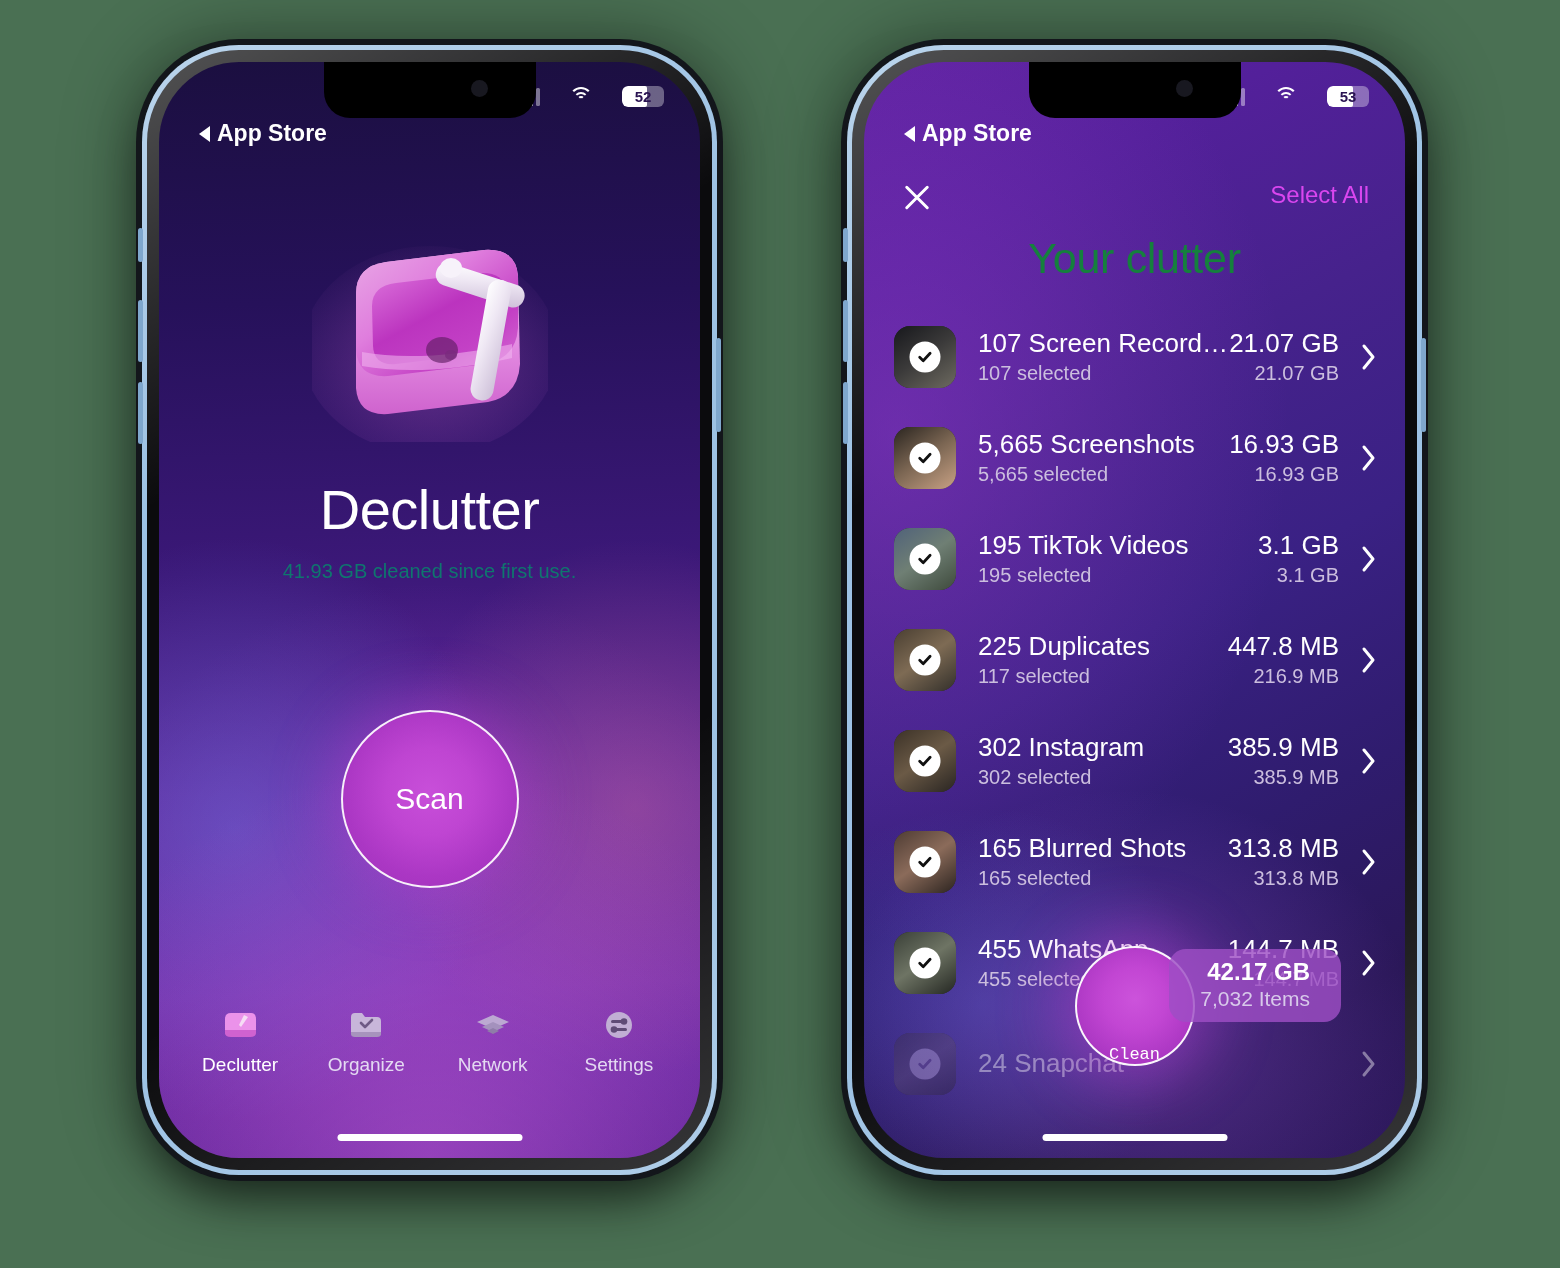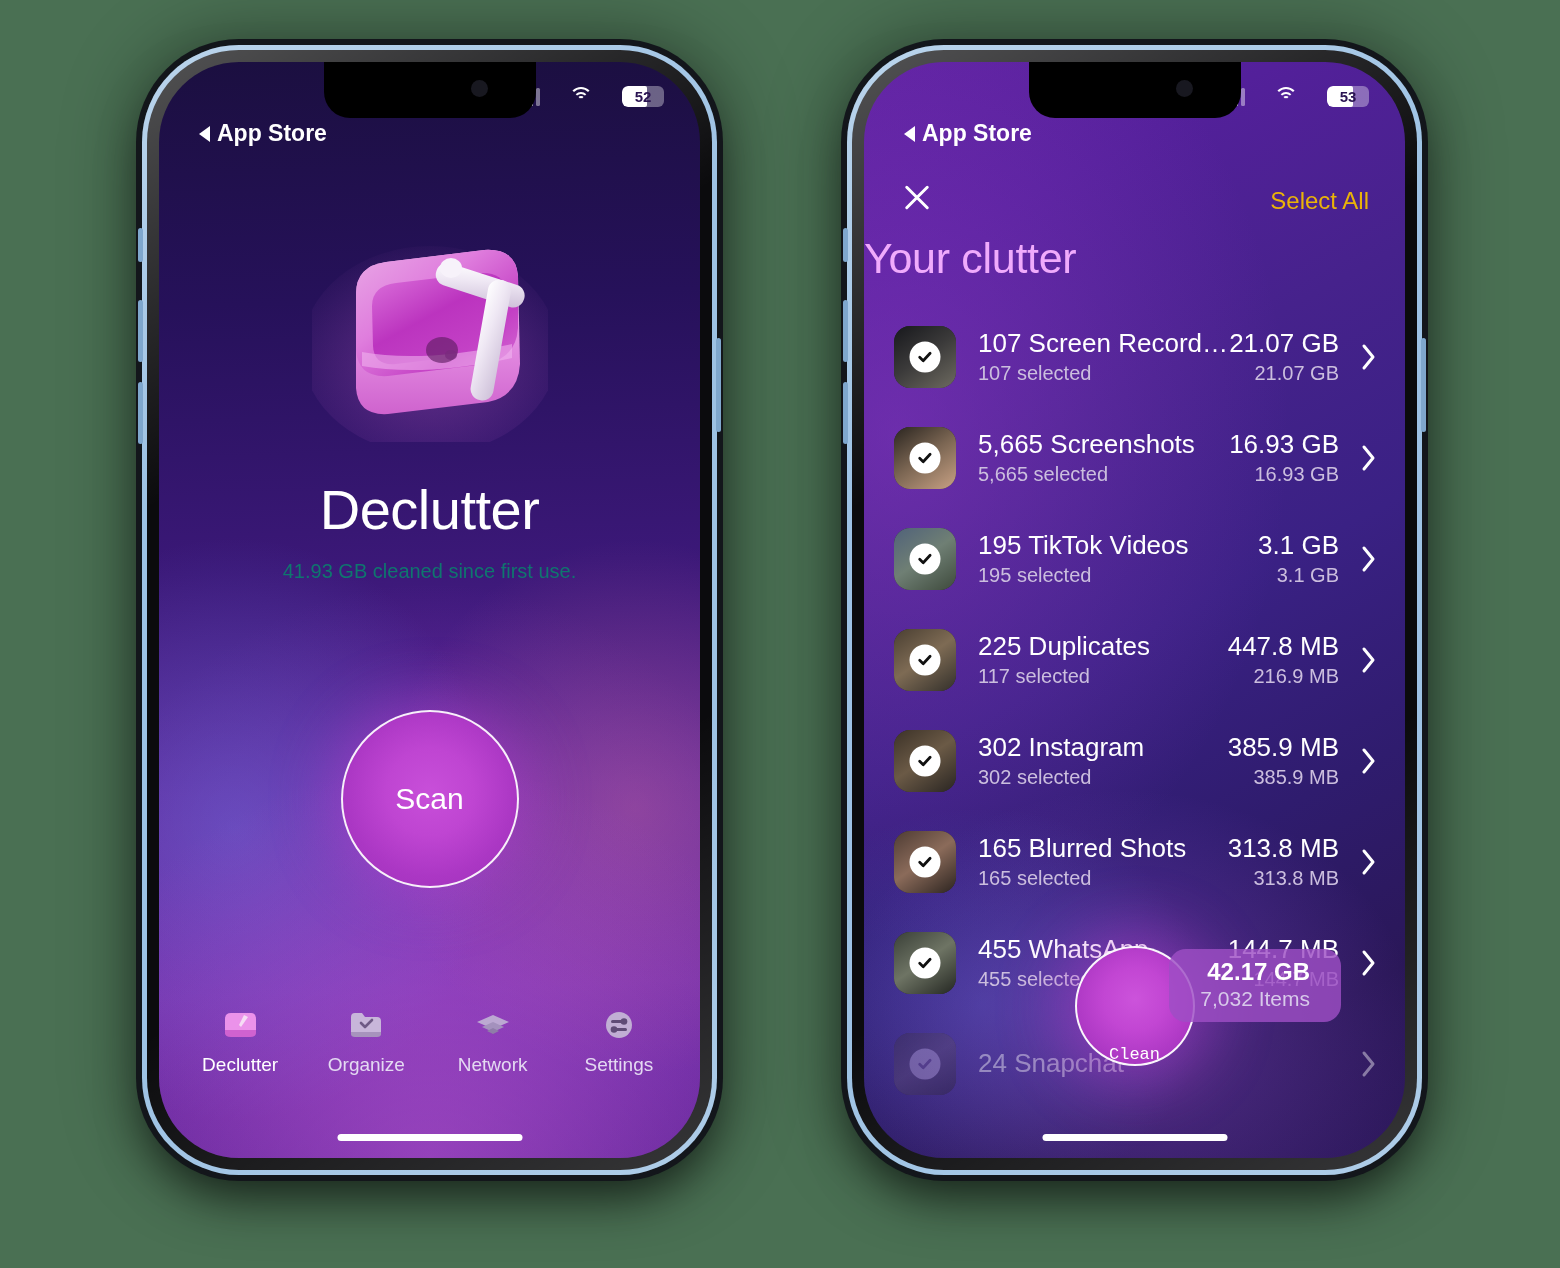--- a/index.html
+++ b/index.html
@@ -147,25 +147,25 @@
   .close-x{
     position:absolute; left:36px; top:6px; width:34px; height:34px; cursor:pointer;
   }
   .close-x::before,.close-x::after{
     content:""; position:absolute; left:1px; top:16px; width:32px; height:3px;
     background:#fff; border-radius:2px;
   }
   .close-x::before{ transform:rotate(45deg); }
   .close-x::after{ transform:rotate(-45deg); }
   .select-all{
-    position:absolute; right:36px; top:13px; color:#eab308; font-size:24px; font-weight:400;
+    position:absolute; right:36px; top:7px; color:#d946ef; font-size:24px; font-weight:400;
   }
   .page-title{
-    position:absolute; top:172px; left:0; right:0; 
-    color:#f0abfc; font-size:43px; font-weight:400; letter-spacing:-.3px;
+    position:absolute; top:172px; left:0; right:0; text-align:center;
+    color:#15803d; font-size:43px; font-weight:400; letter-spacing:-.3px;
   }
   .list{ position:absolute; top:244px; left:0; right:0; bottom:0; }
   .row{
     position:relative; height:101px; display:flex; align-items:center; padding:0 28px 0 30px;
   }
   .thumb{
     position:relative; width:62px; height:62px; border-radius:16px; flex:0 0 62px;
     overflow:hidden; background:#2a2630;
   }
   .thumb .photo{ position:absolute; inset:0; }

